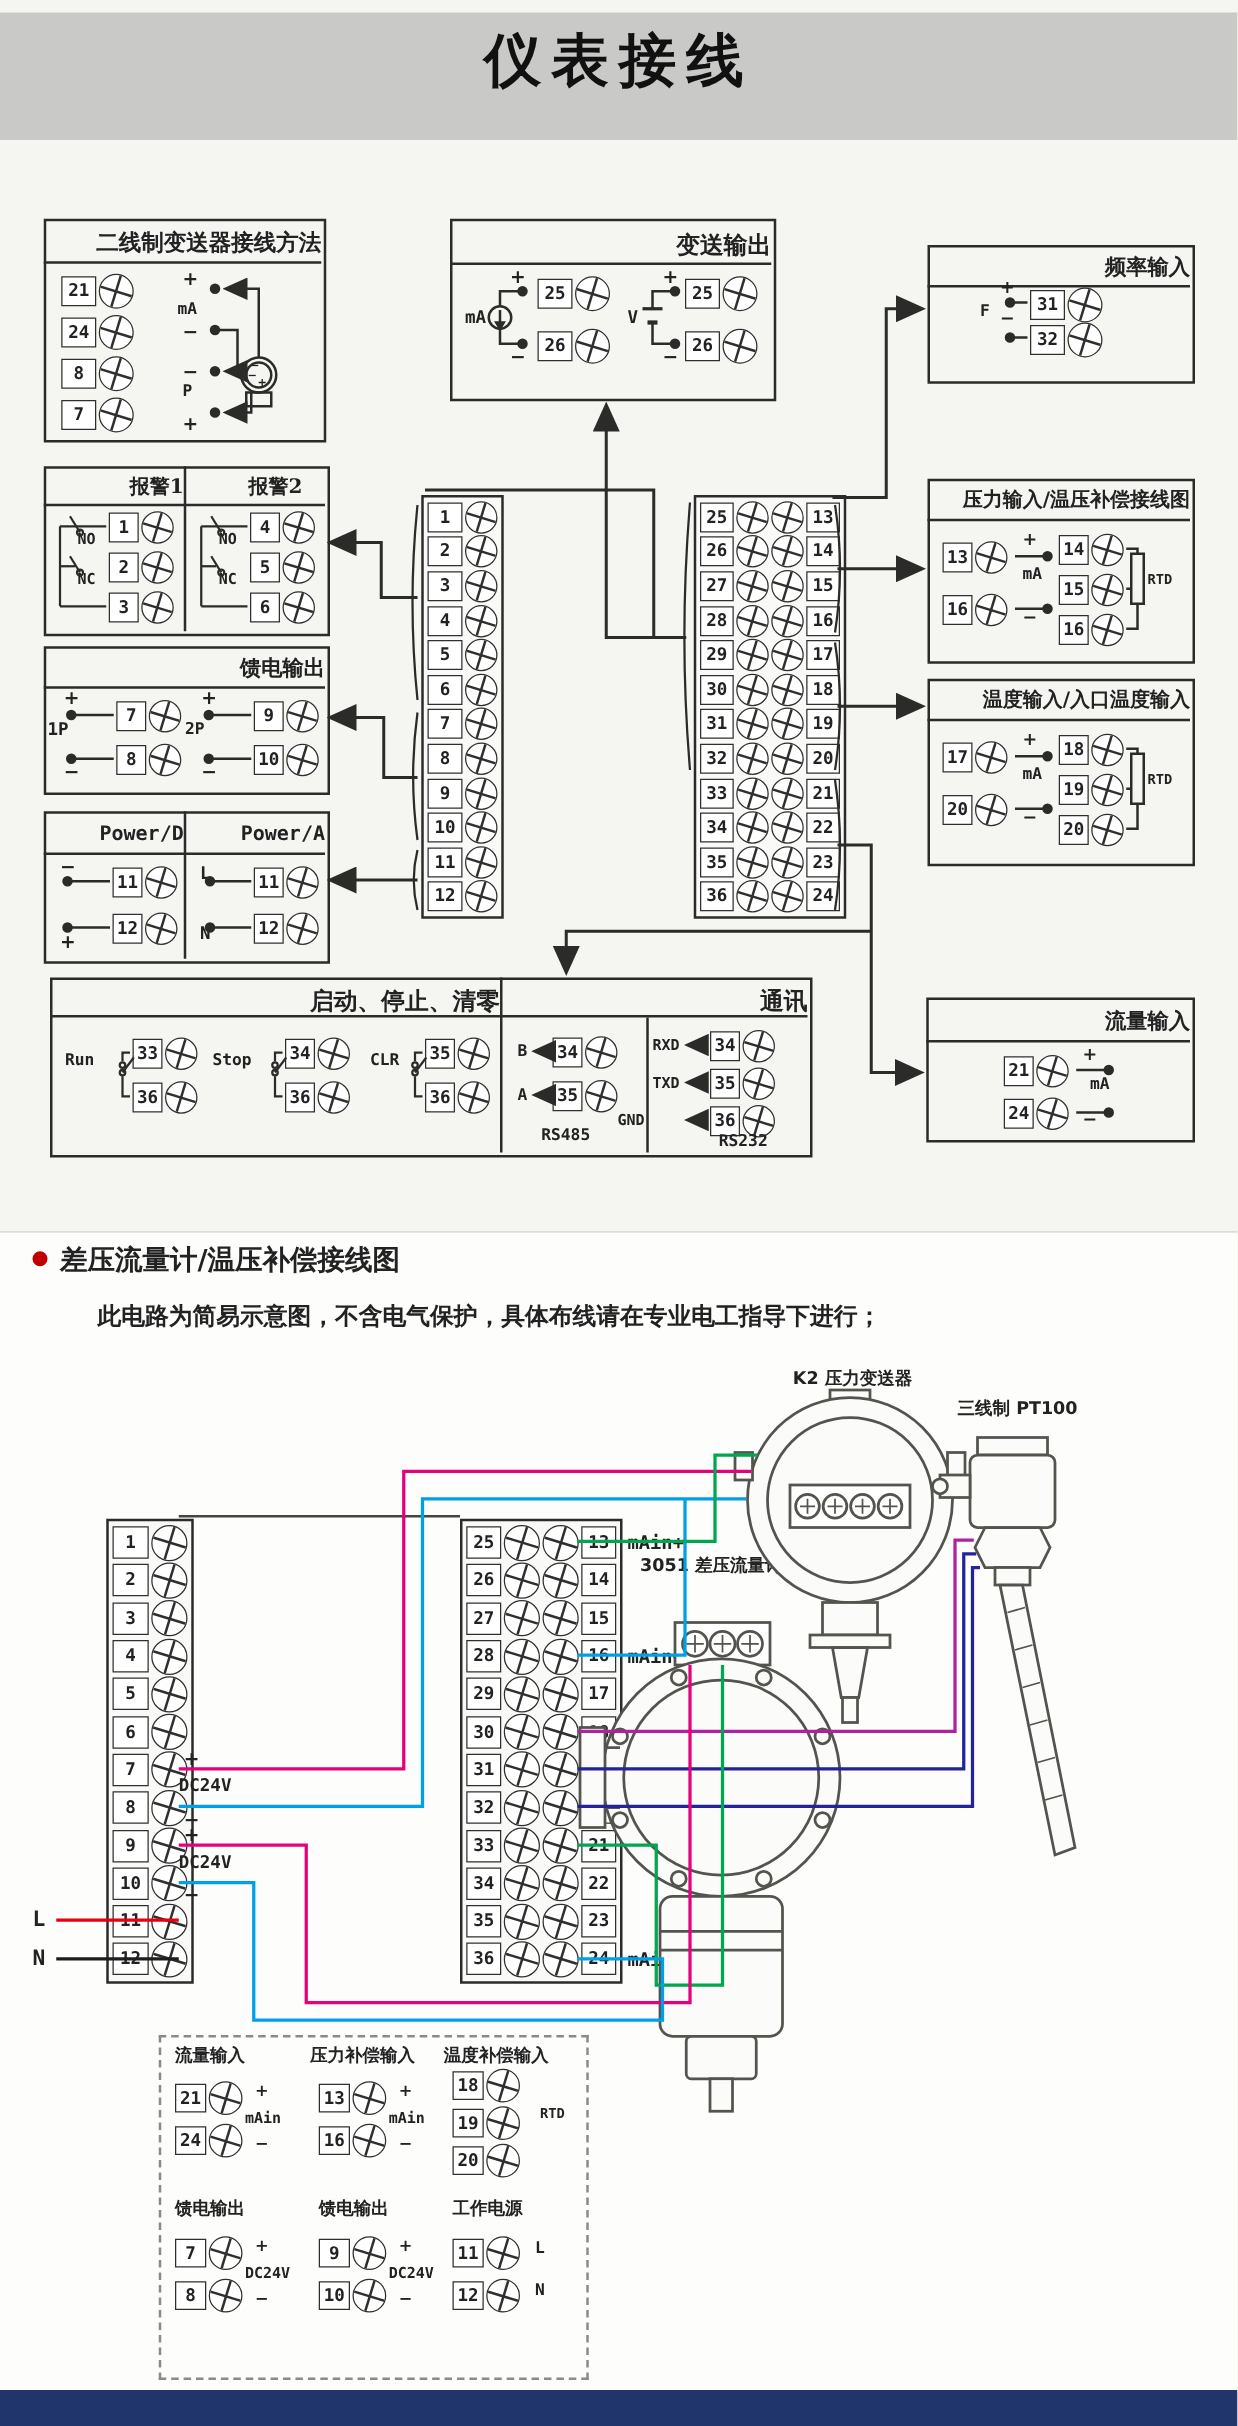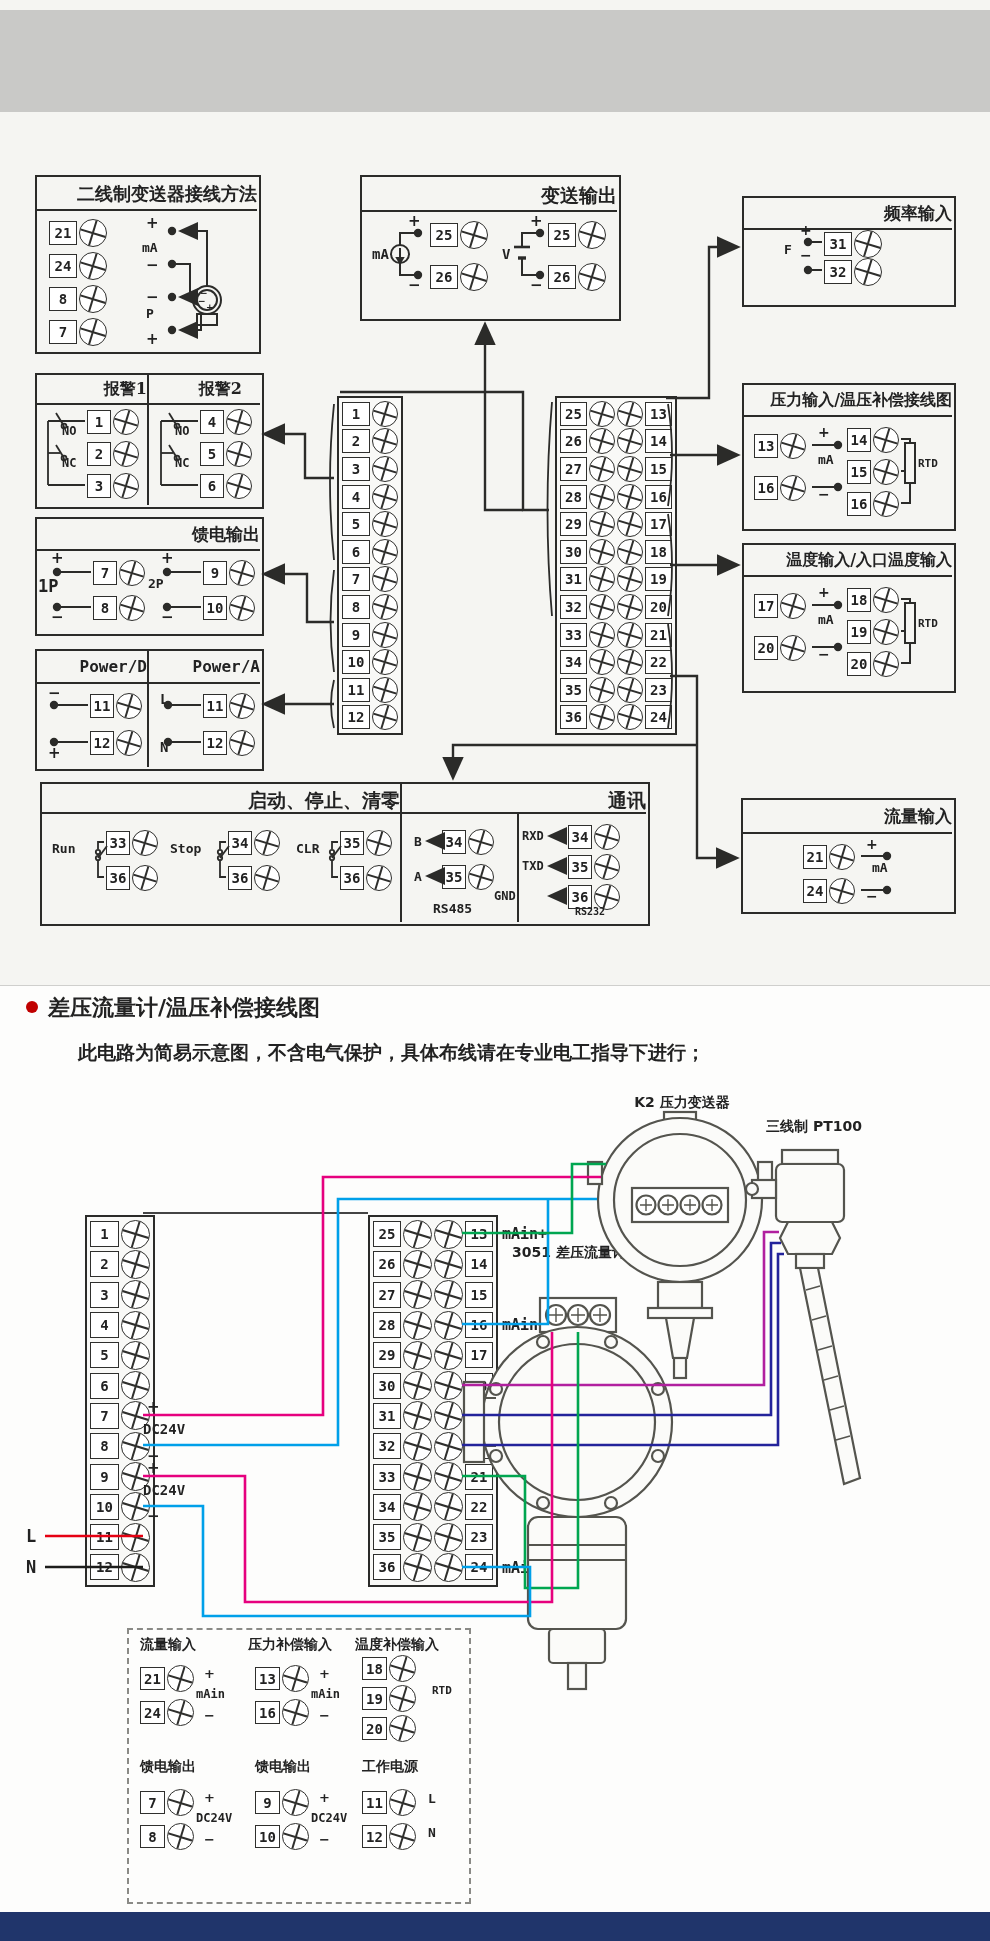--- a/index.html
+++ b/index.html
@@ -27,20 +27,21 @@
 .srow,.drow{display:flex;align-items:center;gap:2px;height:var(--rh,27.6px);flex:none}
 #ov{position:absolute;left:0;top:0;width:990px;height:1941px;pointer-events:none}
 .tiny{position:absolute;font-weight:700;font-size:9px}
 .dashbox{position:absolute;border:2px dashed #8a8a86}
 .bullet{position:absolute;width:12px;height:12px;border-radius:50%;background:#c00000}
 </style>
 </head>
 <body>
 
 <div id="hdr" class="abs" style="background: rgb(201, 201, 199);">
+  <div class="t1">仪表接线</div>
 </div>
 <div id="lowbg" class="abs"></div>
 
 <div class="bx" style="left:35px;top:175px;width:222px;height:175px"></div>
 <div class="bt" style="left:35px;top:182px;width:222px;font-size:18px">二线制变送器接线方法</div>
 <div class="sep" style="left:35px;top:209px;width:222px;height:2px"></div>
 <div class="term" style="left:49px;top:219px">
     <span class="tnum">21</span>
     <span class="tscrew"></span>
   </div>
@@ -154,21 +155,21 @@
   </div>
 <div class="term" style="left:203px;top:560px;--nw:22px;--sd:24px">
     <span class="tnum">9</span>
     <span class="tscrew"></span>
   </div>
 <div class="term" style="left:203px;top:595px;--nw:22px;--sd:24px">
     <span class="tnum">10</span>
     <span class="tscrew"></span>
   </div>
 <div class="lb" style="left:51px;top:549px;font-size:15px">+</div>
-<div class="lb mono" style="left:38px;top:576px;font-size:17px">1P</div>
+<div class="lb mono" style="left:38px;top:576px;font-size:14px">1P</div>
 <div class="lb" style="left:51px;top:608px;font-size:15px">−</div>
 <div class="lb" style="left:161px;top:549px;font-size:15px">+</div>
 <div class="lb mono" style="left:148px;top:576px;font-size:13px">2P</div>
 <div class="lb" style="left:161px;top:608px;font-size:15px">−</div>
 
 <div class="bx" style="left:35px;top:649px;width:225px;height:118px"></div>
 <div class="sep" style="left:147px;top:649px;width:2px;height:118px"></div>
 <div class="sep" style="left:35px;top:682px;width:225px;height:2px"></div>
 <div class="bt mono" style="left:35px;top:657px;width:112px;font-size:16px">Power/D</div>
 <div class="bt mono" style="left:149px;top:657px;width:111px;font-size:16px">Power/A</div>
@@ -316,21 +317,21 @@
 <div class="lb mono" style="left:522px;top:859px;font-size:12px">TXD</div>
 <div class="term" style="left:568px;top:854px;--nw:22px;--sd:24px">
     <span class="tnum">35</span>
     <span class="tscrew"></span>
   </div>
 <div class="lb mono" style="left:494px;top:889px;font-size:12px">GND</div>
 <div class="term" style="left:568px;top:884px;--nw:22px;--sd:24px">
     <span class="tnum">36</span>
     <span class="tscrew"></span>
   </div>
-<div class="lb mono" style="left:575px;top:906px;font-size:10px">RS232</div>
+<div class="lb mono" style="left:575px;top:906px;font-size:13px">RS232</div>
 
 <div class="strip" style="left:337px;top:396px;--rh:27.6px;--sd:24px;--nw:26px">
     <div class="srow">
       <span class="tnum">1</span>
       <span class="tscrew"></span>
     </div>
     <div class="srow">
       <span class="tnum">2</span>
       <span class="tscrew"></span>
     </div>

